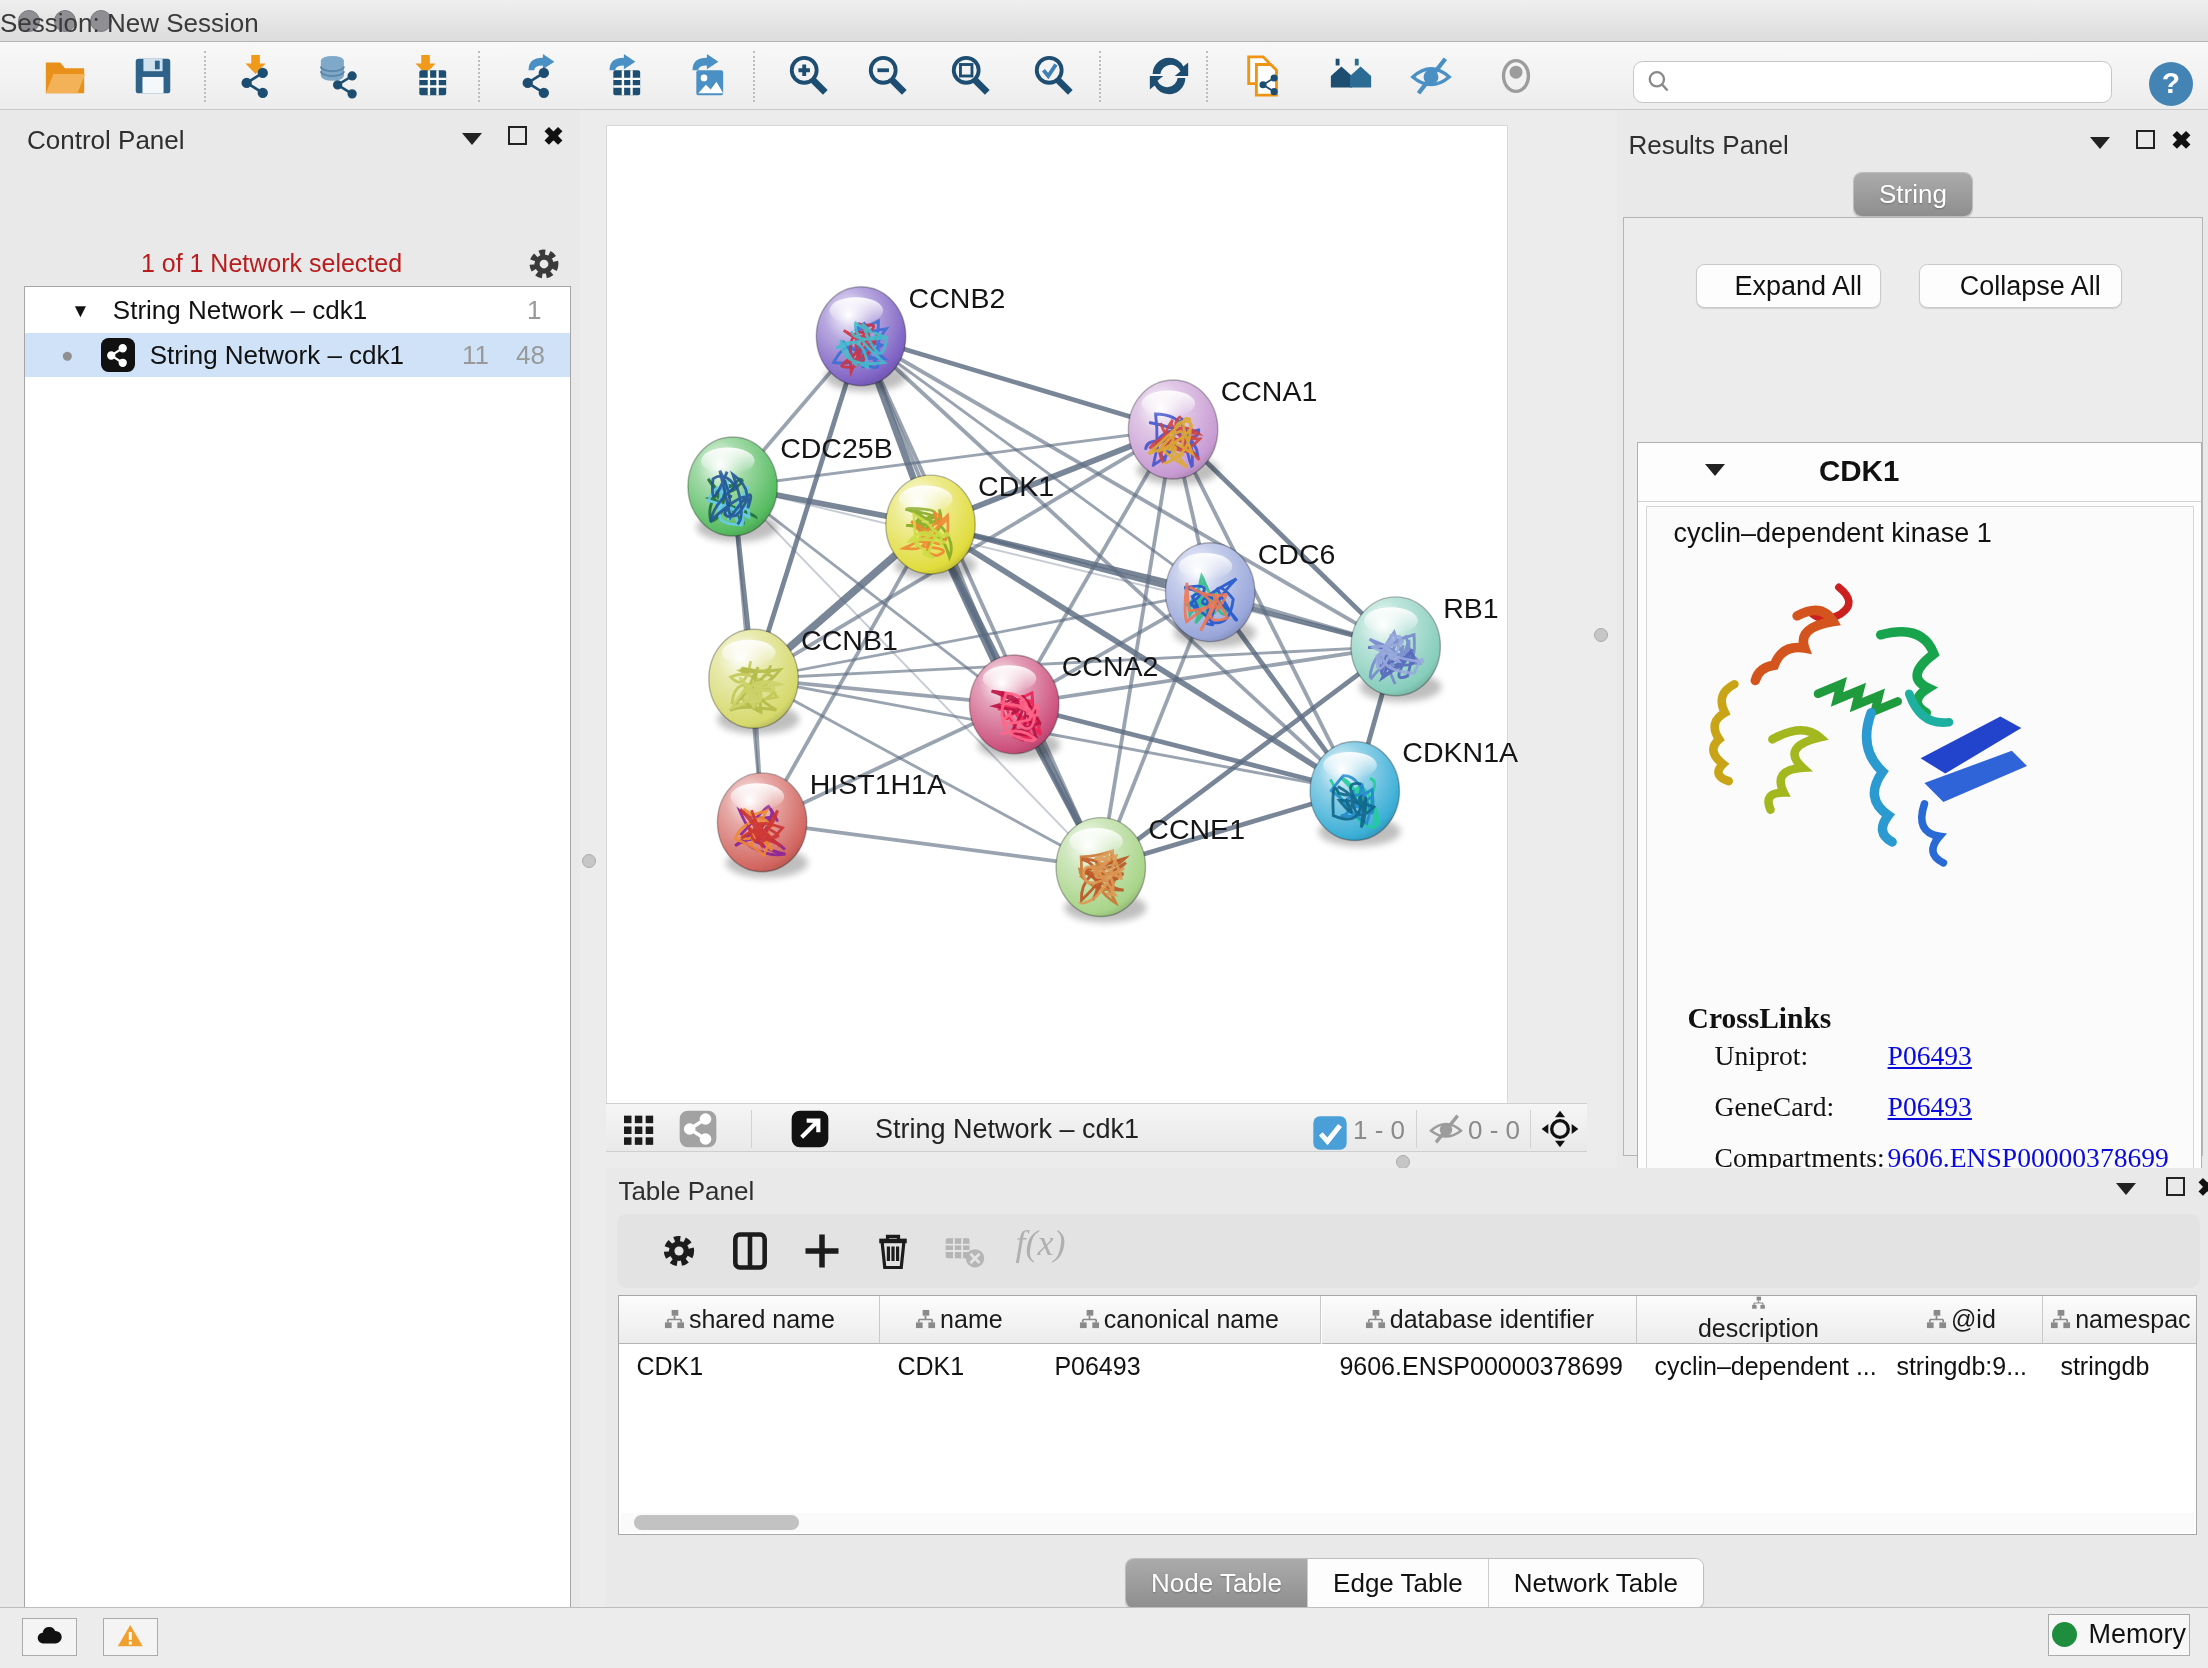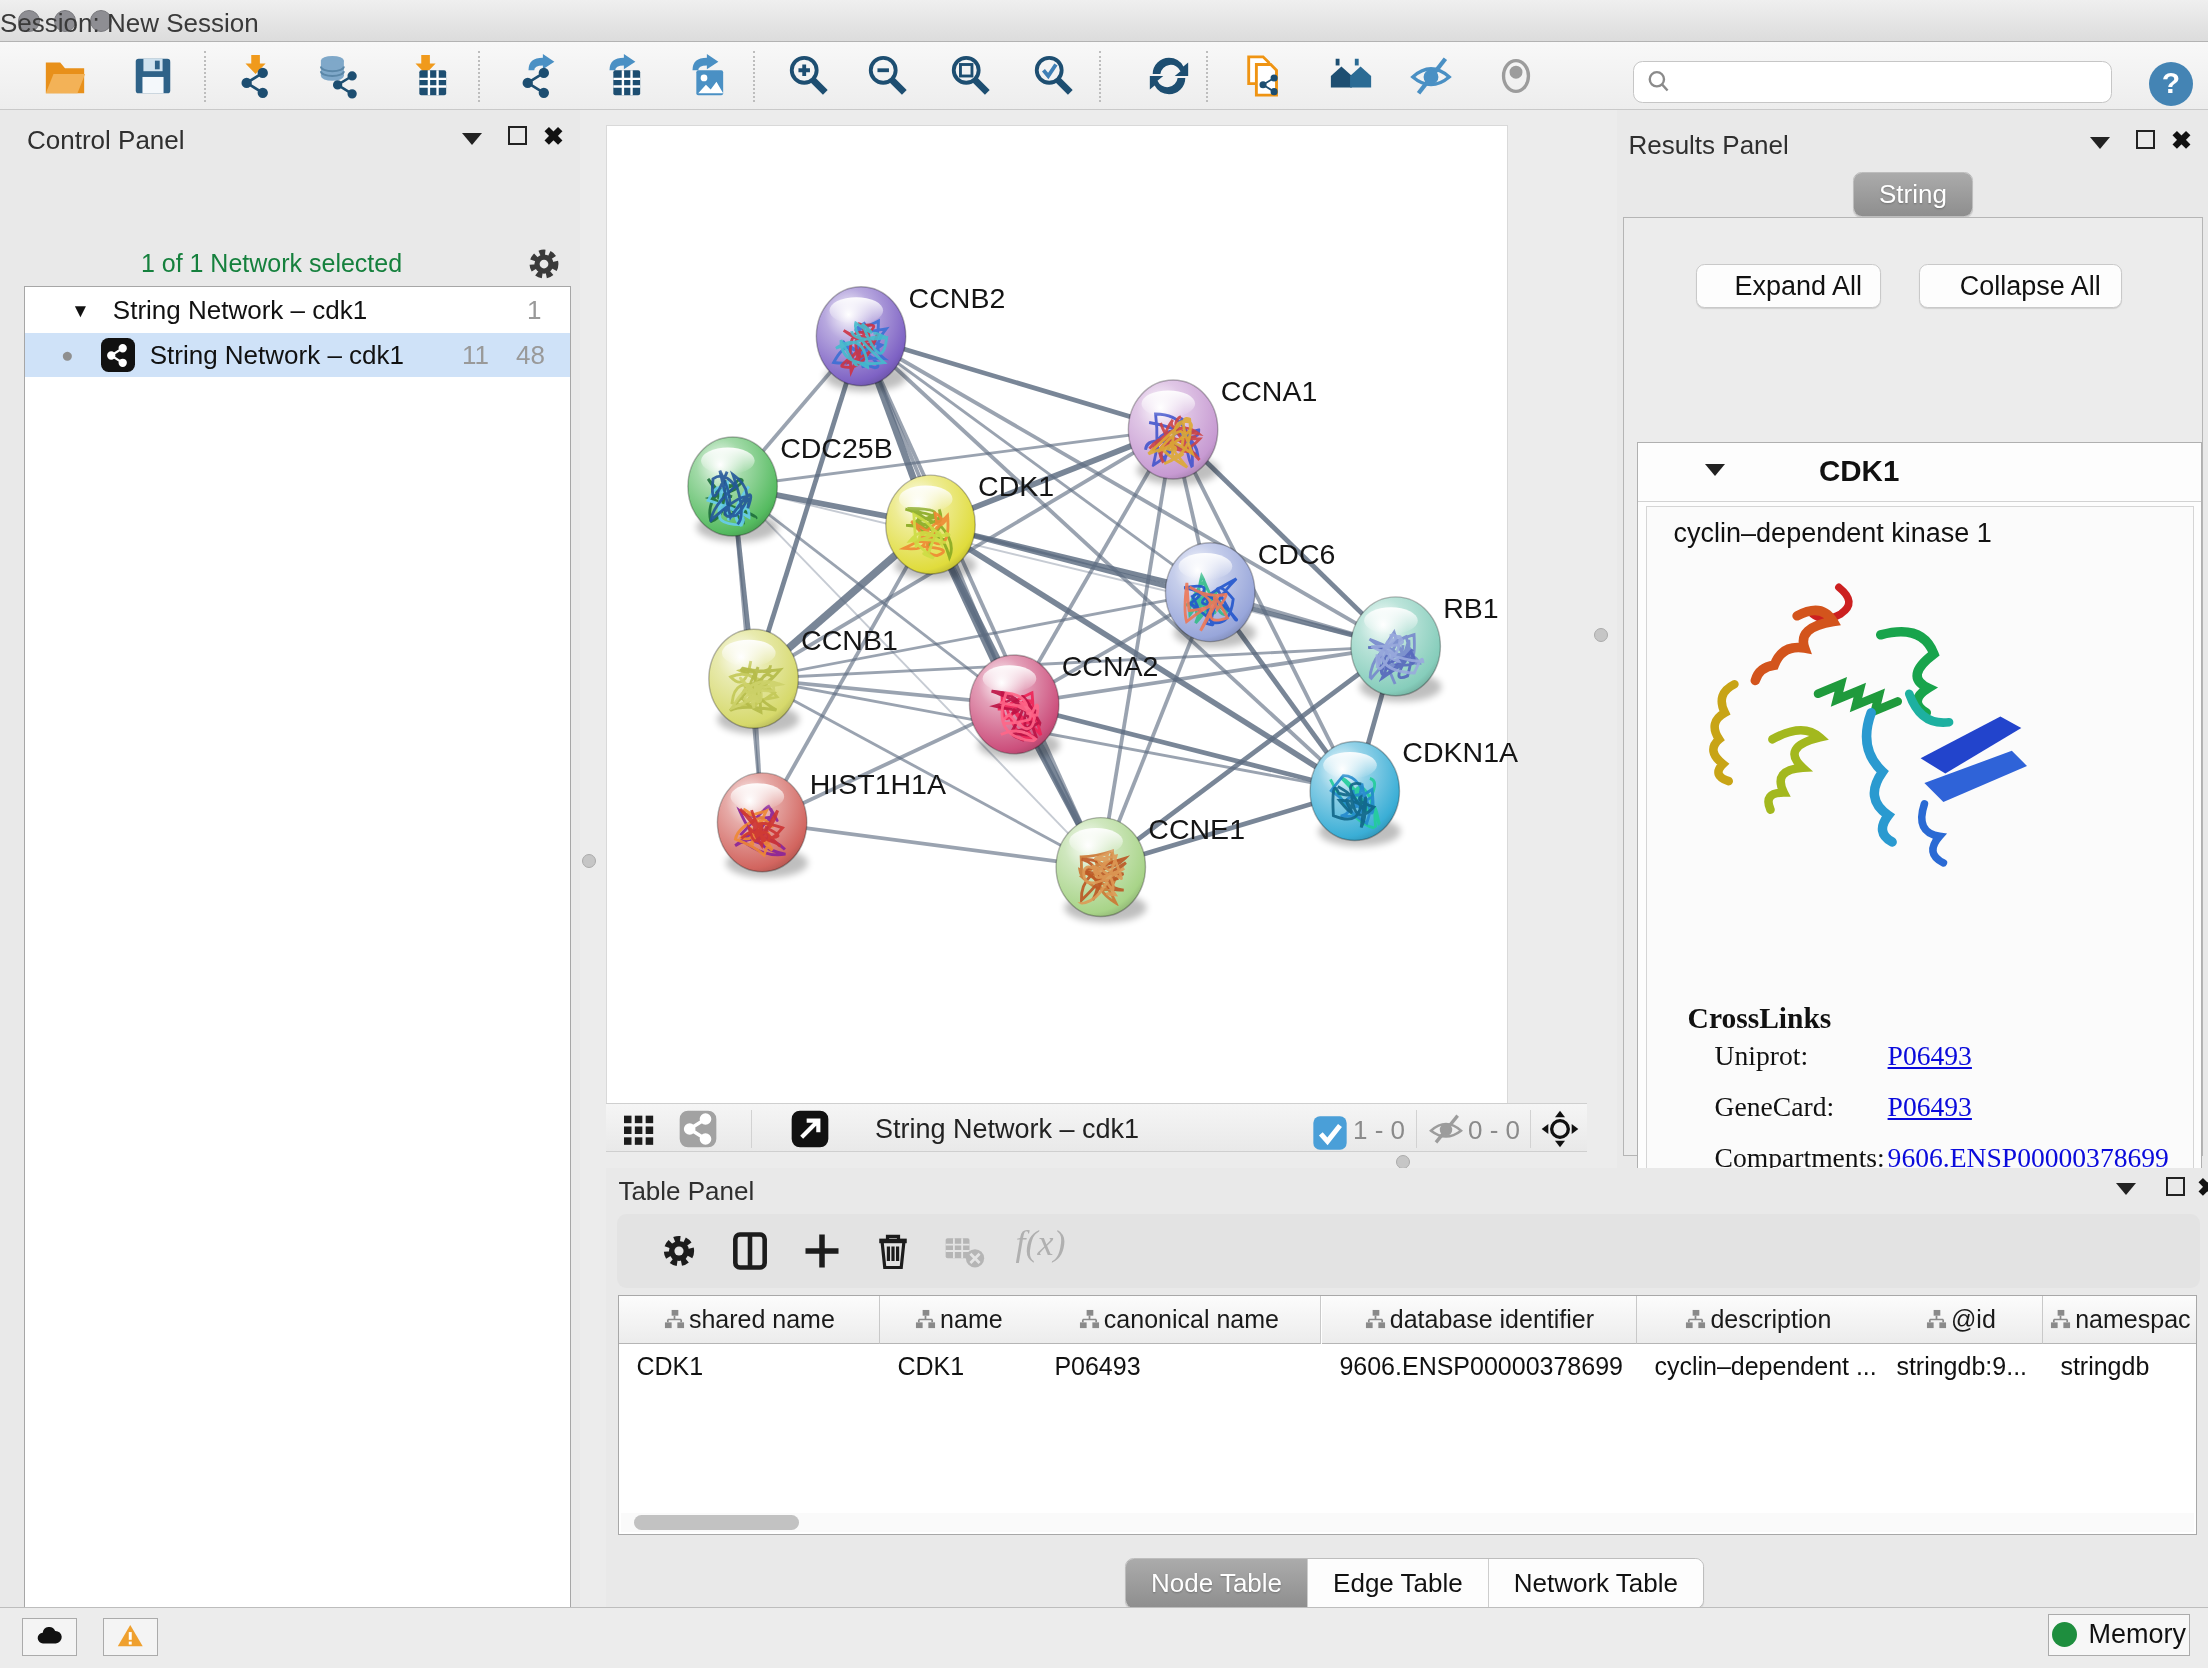--- a/index.html
+++ b/index.html
@@ -311,21 +311,21 @@
     <span class="sq" style="position:absolute;left:508px;top:16px"></span>
     <span class="xx" style="position:absolute;left:543px;top:12.4px">✖</span>
     <svg style="position:absolute;left:34px;top:240px" width="61" height="42" viewBox="0 0 64 44">
       <g stroke="#9c9c9c" stroke-width="4" fill="none">
           <path d="M6 12 l10 9 10-9M6 24 l10 9 10-9"></path>
         </g>
       <g stroke="#3c3c3c" stroke-width="4" fill="none">
           <path d="M38 21 l10-9 10 9M38 33 l10-9 10 9"></path>
         </g>
     </svg>
-    <div style="position:absolute;left:24px;top:139px;width:495px;text-align:center;font-size:25px;color:#15803d">1 of 1 Network selected</div>
+    <div style="position:absolute;left:24px;top:139px;width:495px;text-align:center;font-size:25px;color:#b91c1c">1 of 1 Network selected</div>
     <div style="position:absolute;left:523px;top:133px;width:42px;height:42px">
       <svg viewBox="0 0 48 48">
           <circle cx="24" cy="24" r="12" fill="none" stroke="#3a3a3a" stroke-width="9" stroke-dasharray="6 4.3"></circle>
           <circle cx="24" cy="24" r="11" fill="#3a3a3a"></circle>
           <circle cx="24" cy="24" r="5" fill="#e9e9e9"></circle>
         </svg>
     </div>
     <div class="treebox">
       <div class="trow" style="top:1.9px">
         <span style="margin-left:46px;font-size:19px">▼</span>
@@ -829,21 +829,21 @@
             <g fill="#8a8a8a">
               <rect x="8" y="1" width="7" height="6"></rect>
               <rect x="1" y="14" width="7" height="6"></rect>
               <rect x="14" y="14" width="7" height="6"></rect>
             </g>
             <path d="M11 7v4M4 11h14M4 11v3M18 11v3" stroke="#8a8a8a" stroke-width="1.8" fill="none"></path>
           </svg>
           <span>database identifier</span>
         </div>
         <div class="tcell" style="left: 703px; width: 315px;">9606.ENSP00000378699</div>
-        <div class="thead" style="left: 1018px; width: 243px;">
+        <div class="thead" style="left: 1018px; width: 243px; flex-direction: column;">
           <svg width="21" height="21" viewBox="0 0 22 22">
             <g fill="#8a8a8a">
               <rect x="8" y="1" width="7" height="6"></rect>
               <rect x="1" y="14" width="7" height="6"></rect>
               <rect x="14" y="14" width="7" height="6"></rect>
             </g>
             <path d="M11 7v4M4 11h14M4 11v3M18 11v3" stroke="#8a8a8a" stroke-width="1.8" fill="none"></path>
           </svg>
           <span>description</span>
         </div>

